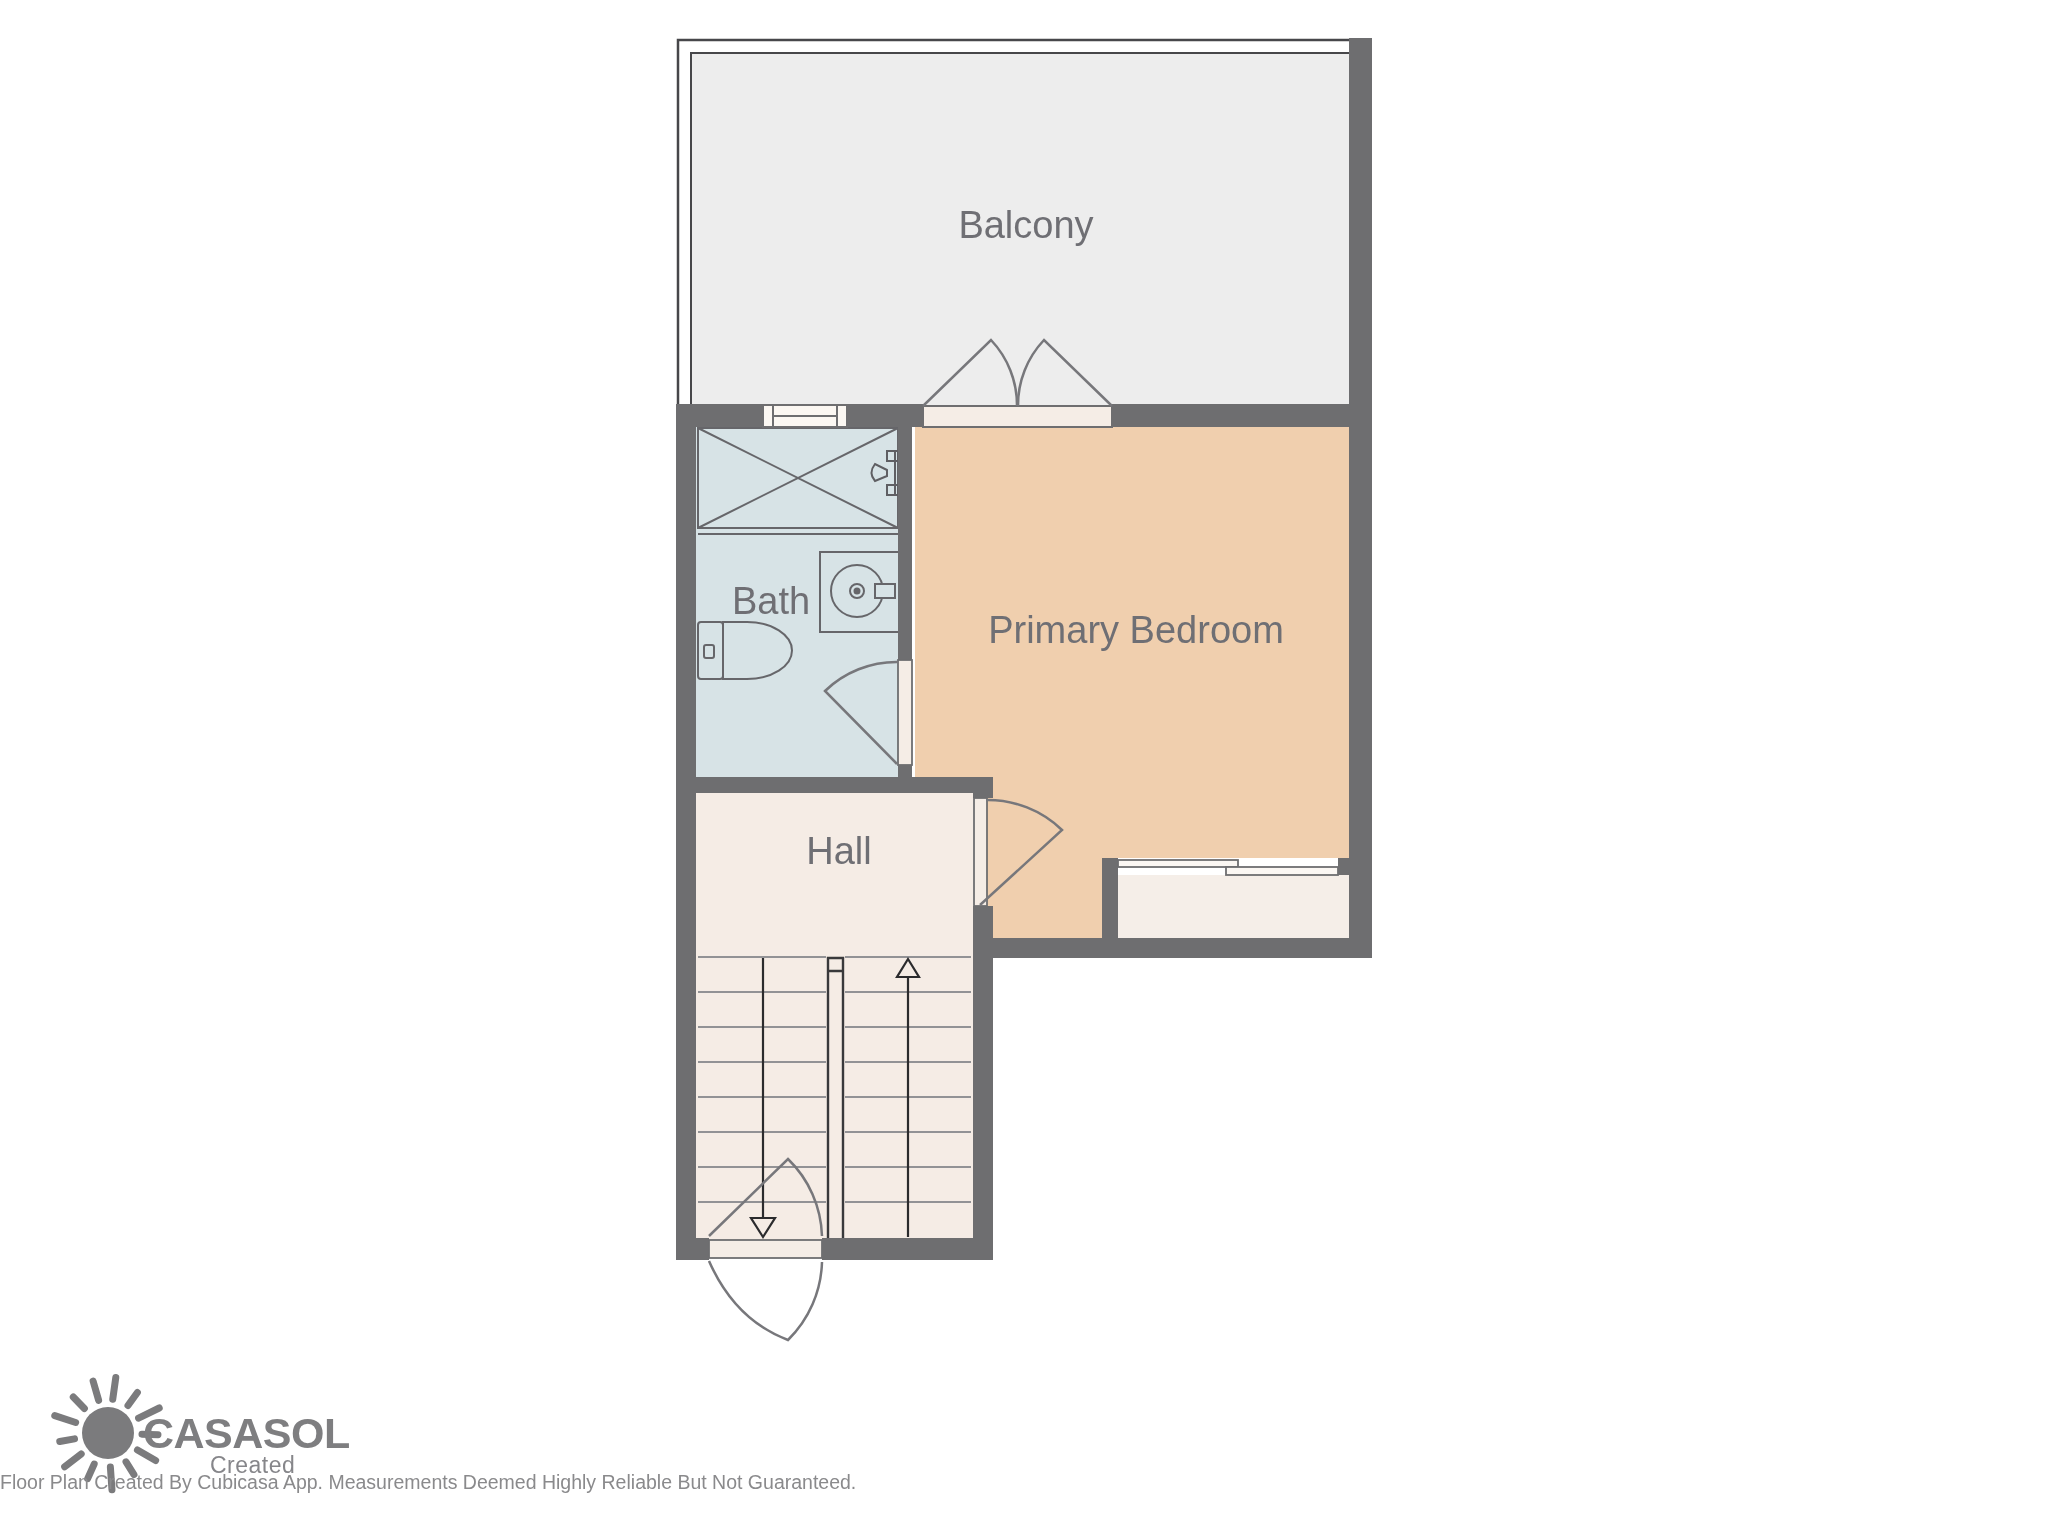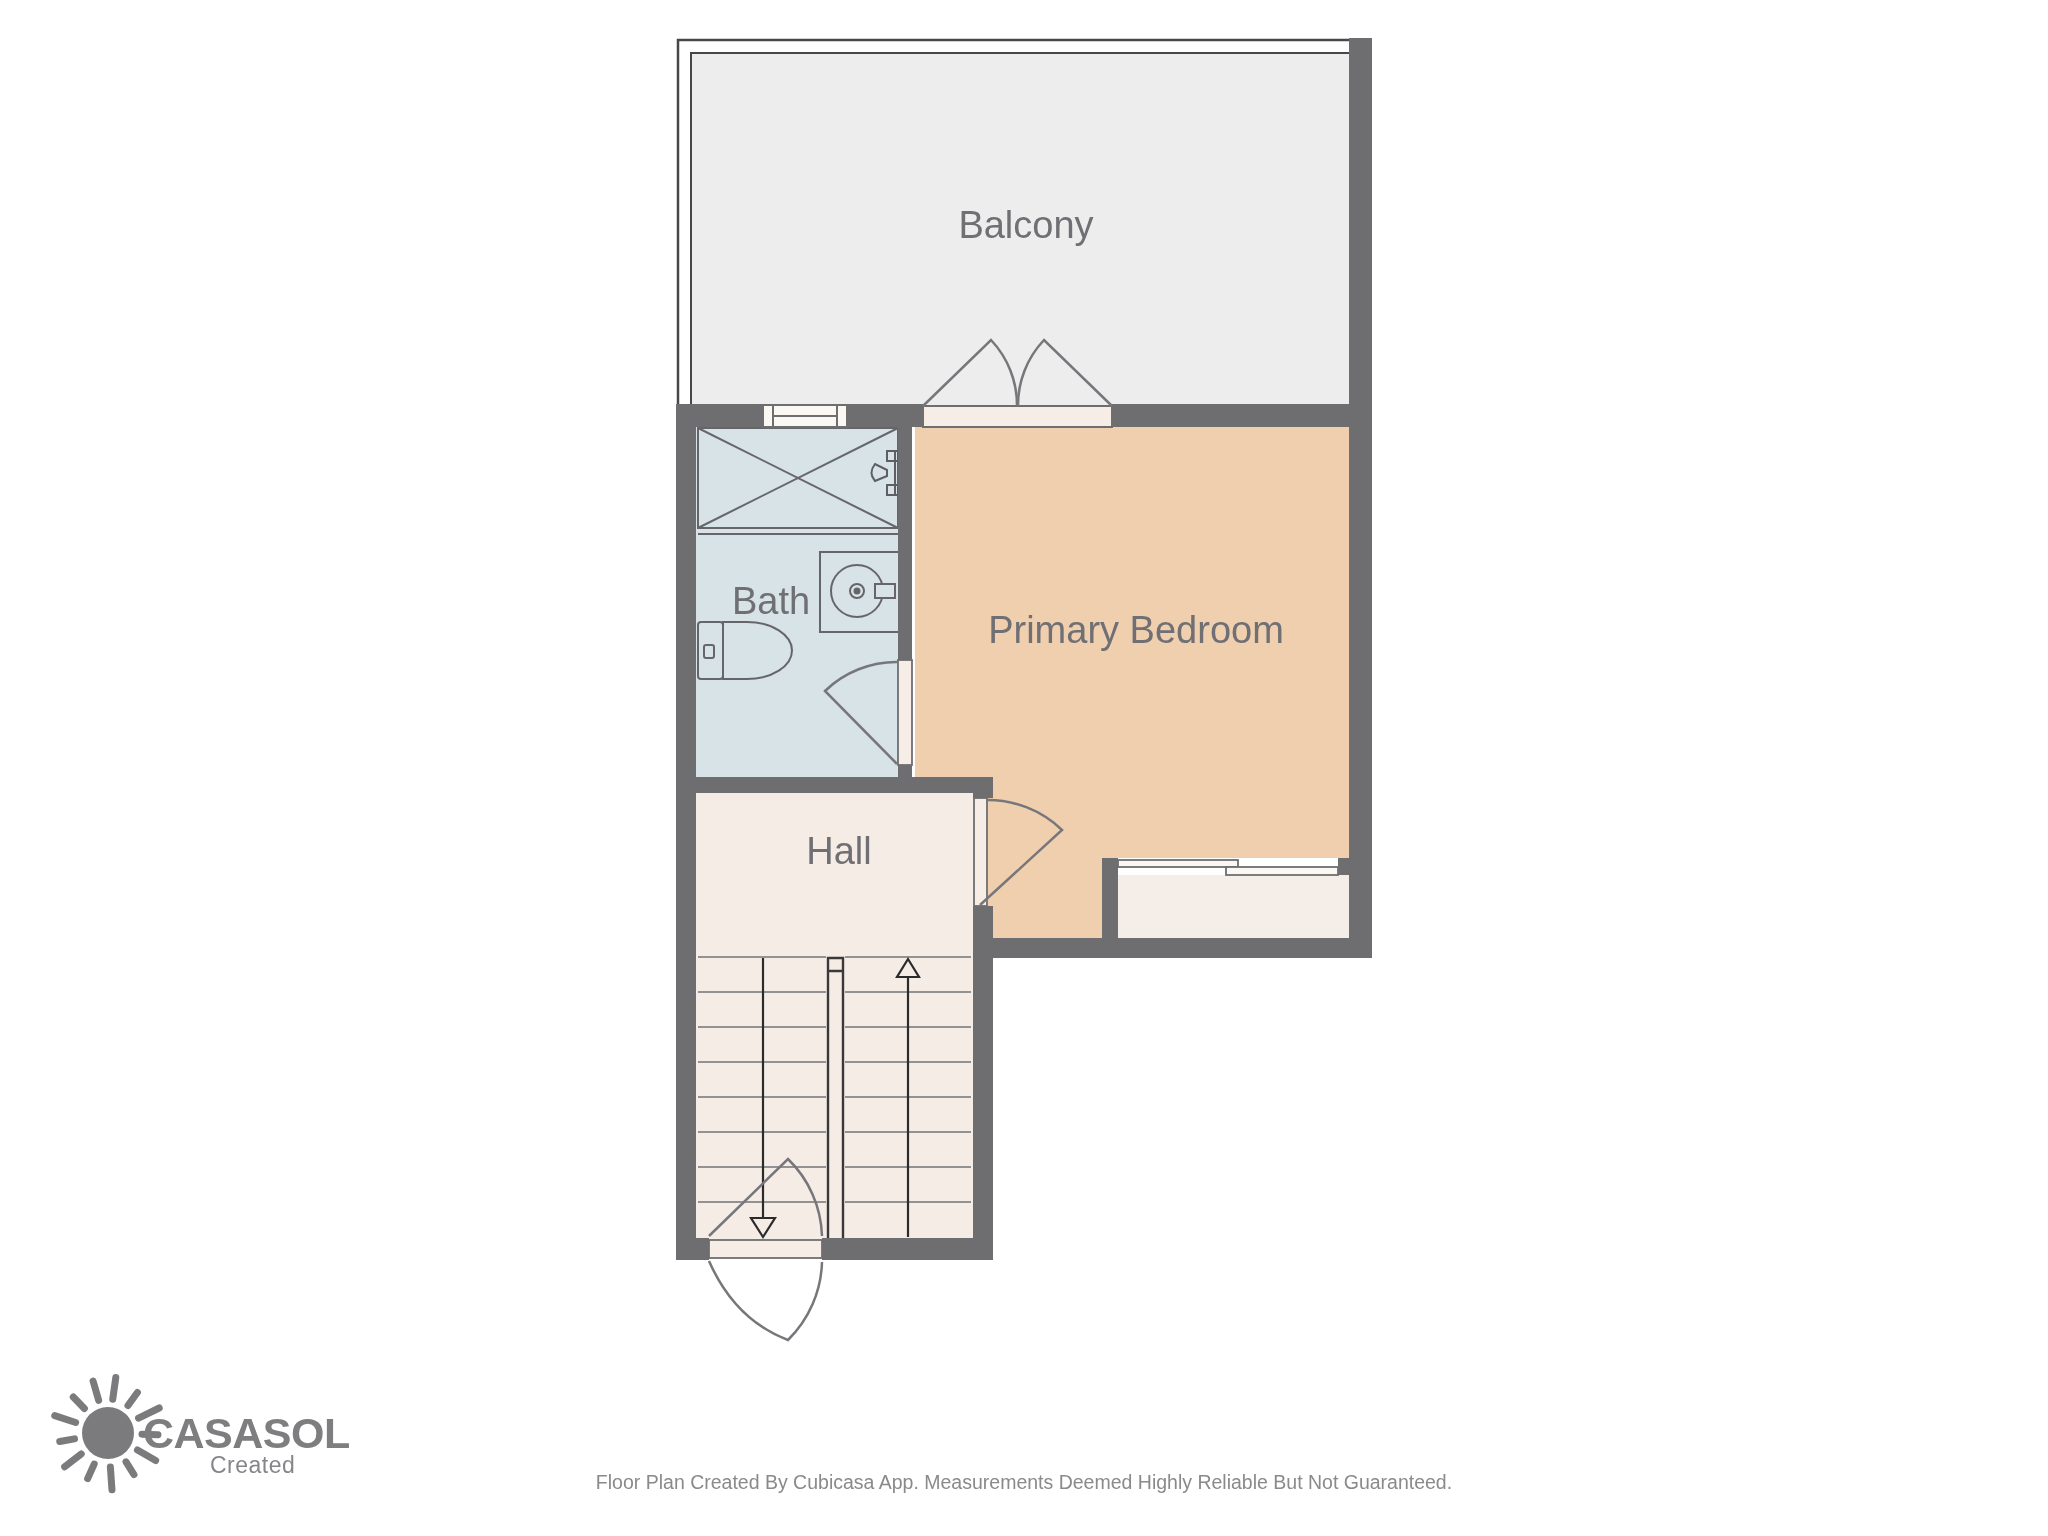--- a/index.html
+++ b/index.html
@@ -14,21 +14,21 @@
   }
   .logo-name{
     position:absolute;left:143px;top:1409px;
     font-size:43px;font-weight:800;letter-spacing:-0.5px;color:#7e7e80;
   }
   .logo-tagline{
     position:absolute;left:210px;top:1452px;
     font-size:23px;font-weight:400;letter-spacing:0.5px;color:#86868a;
   }
   .disclaimer{
-    position:absolute;left:0;top:1471px;width:2048px;text-align:center;
+    position:absolute;left:0;top:1471px;width:2048px;
     font-size:19.5px;color:#8a8a8c;
   }
 </style>
 </head>
 <body>
 
 <svg id="plan" width="2048" height="1536" viewBox="0 0 2048 1536">
 
   <rect x="692" y="54" width="657" height="352" fill="#ededed"></rect>
   <polyline points="678,406 678,40 1349,40" fill="none" stroke="#47474a" stroke-width="2.5"></polyline>

